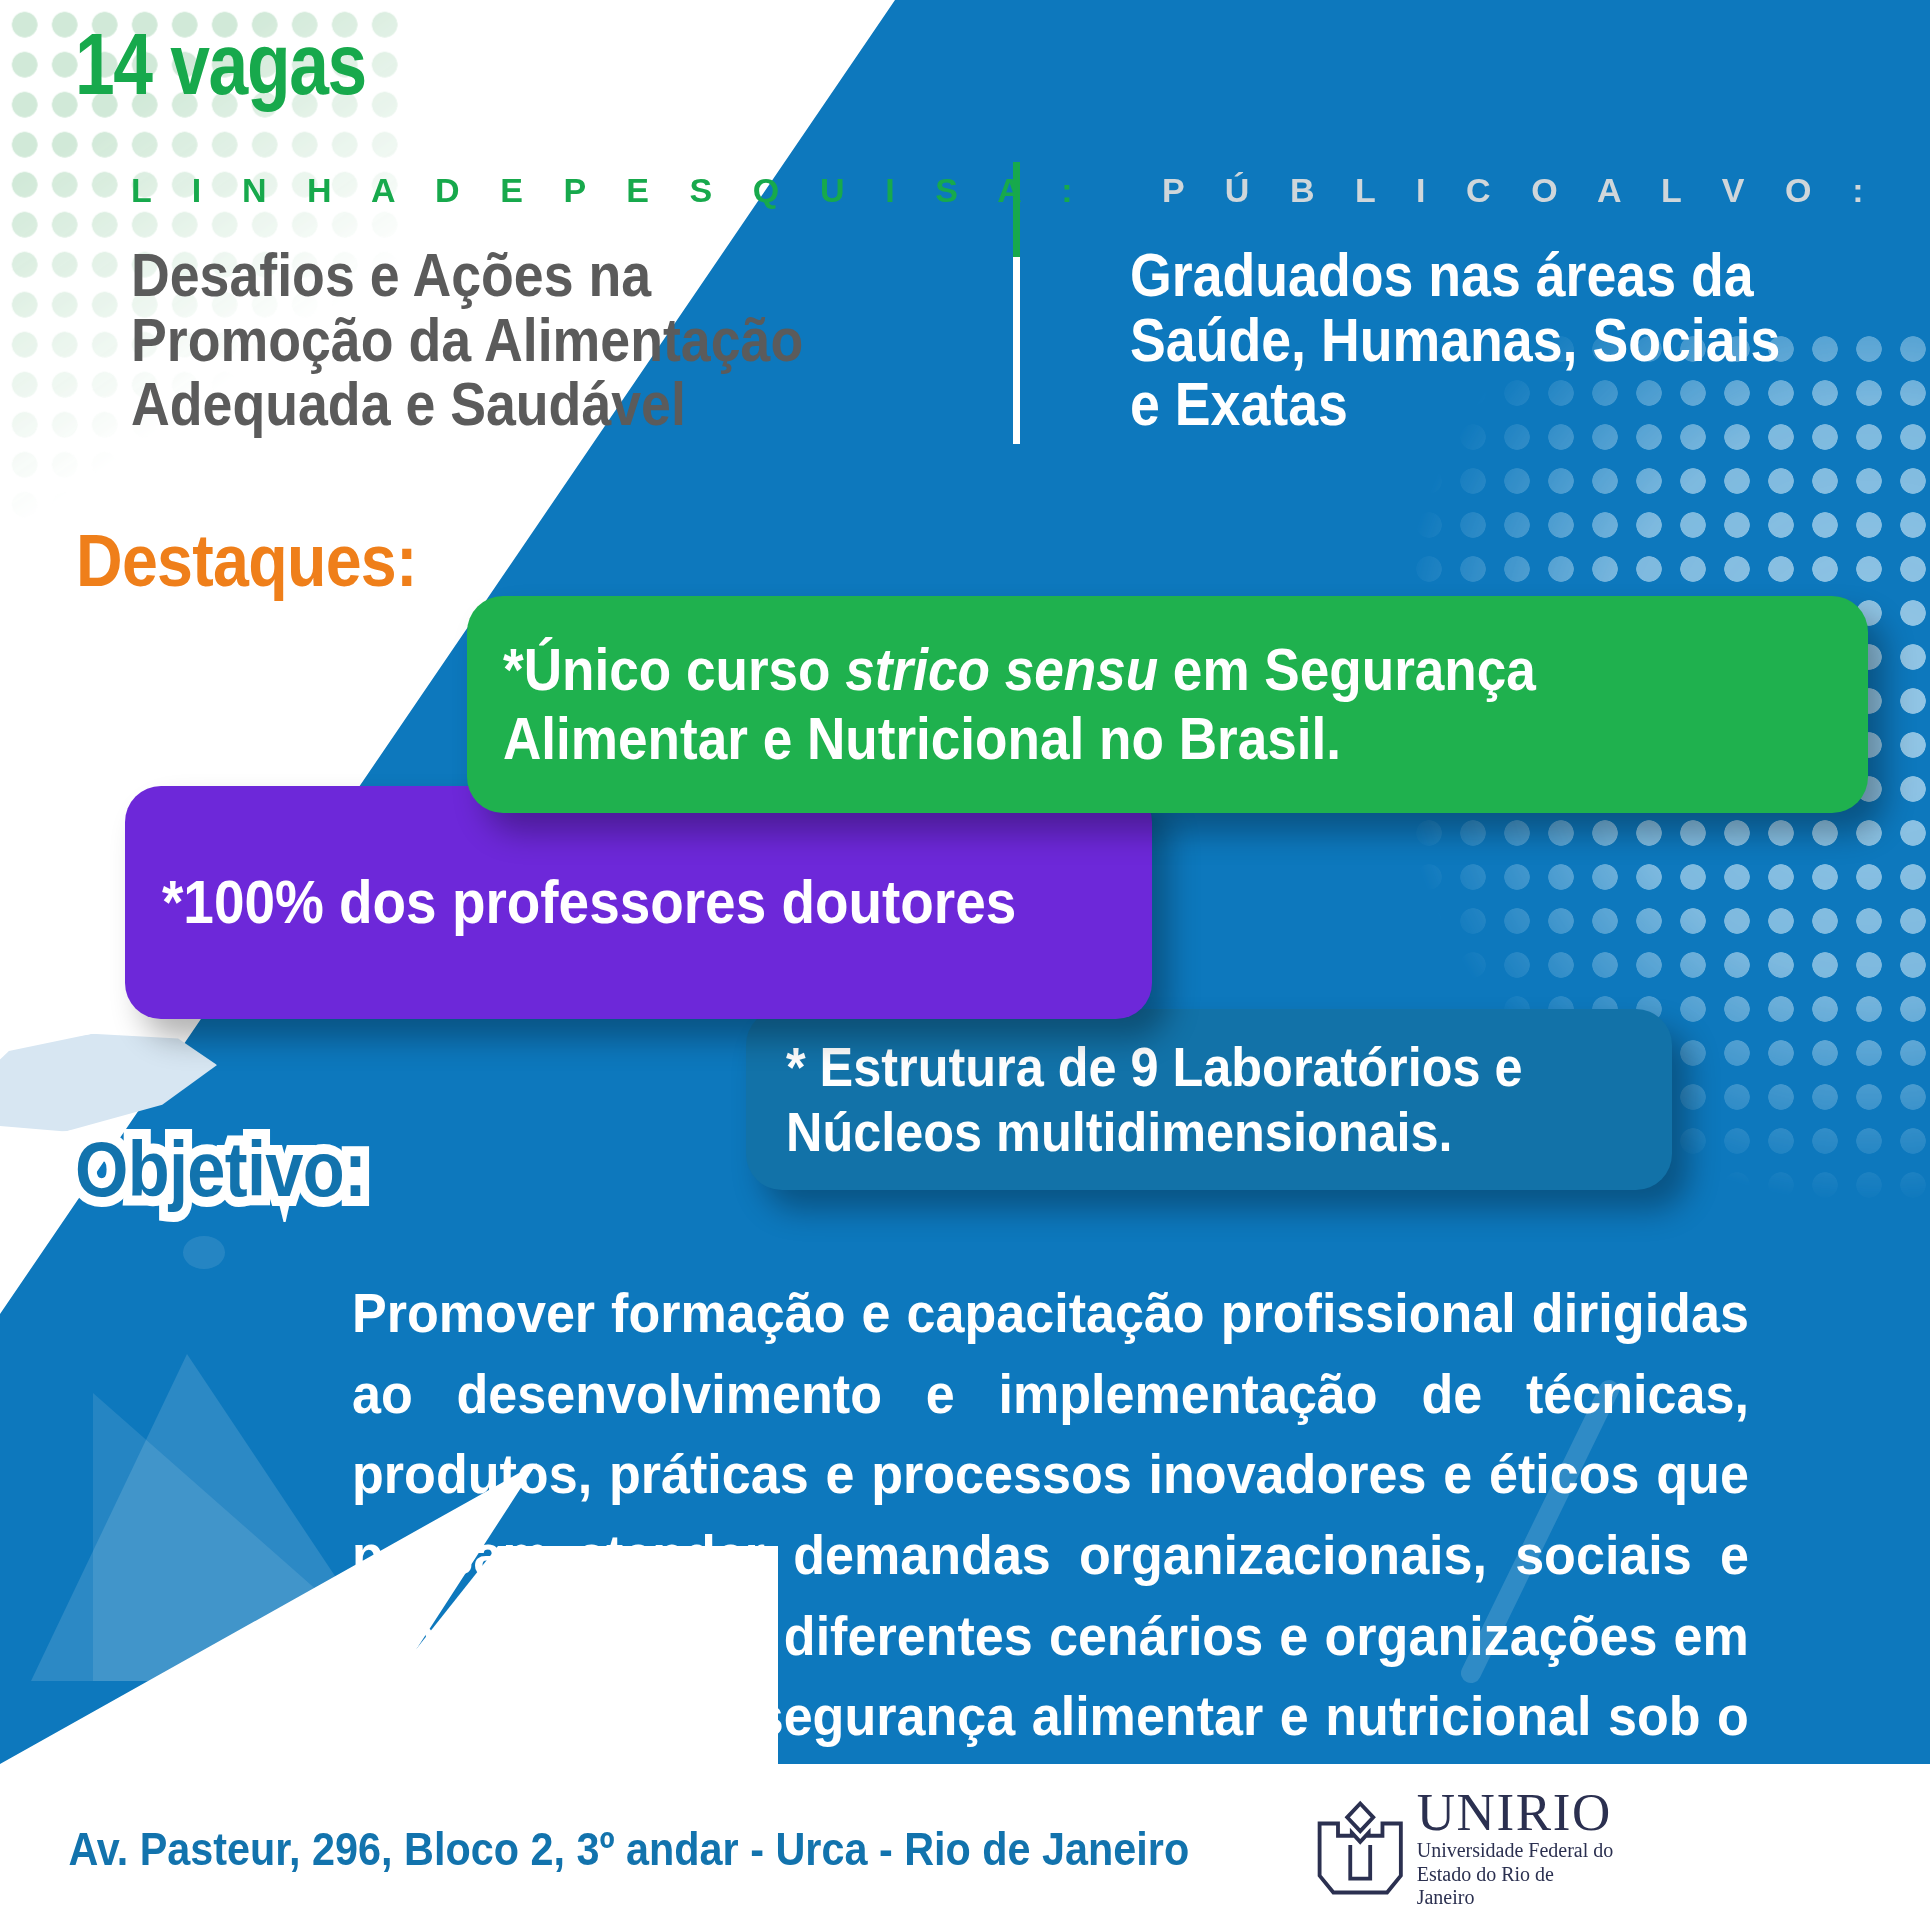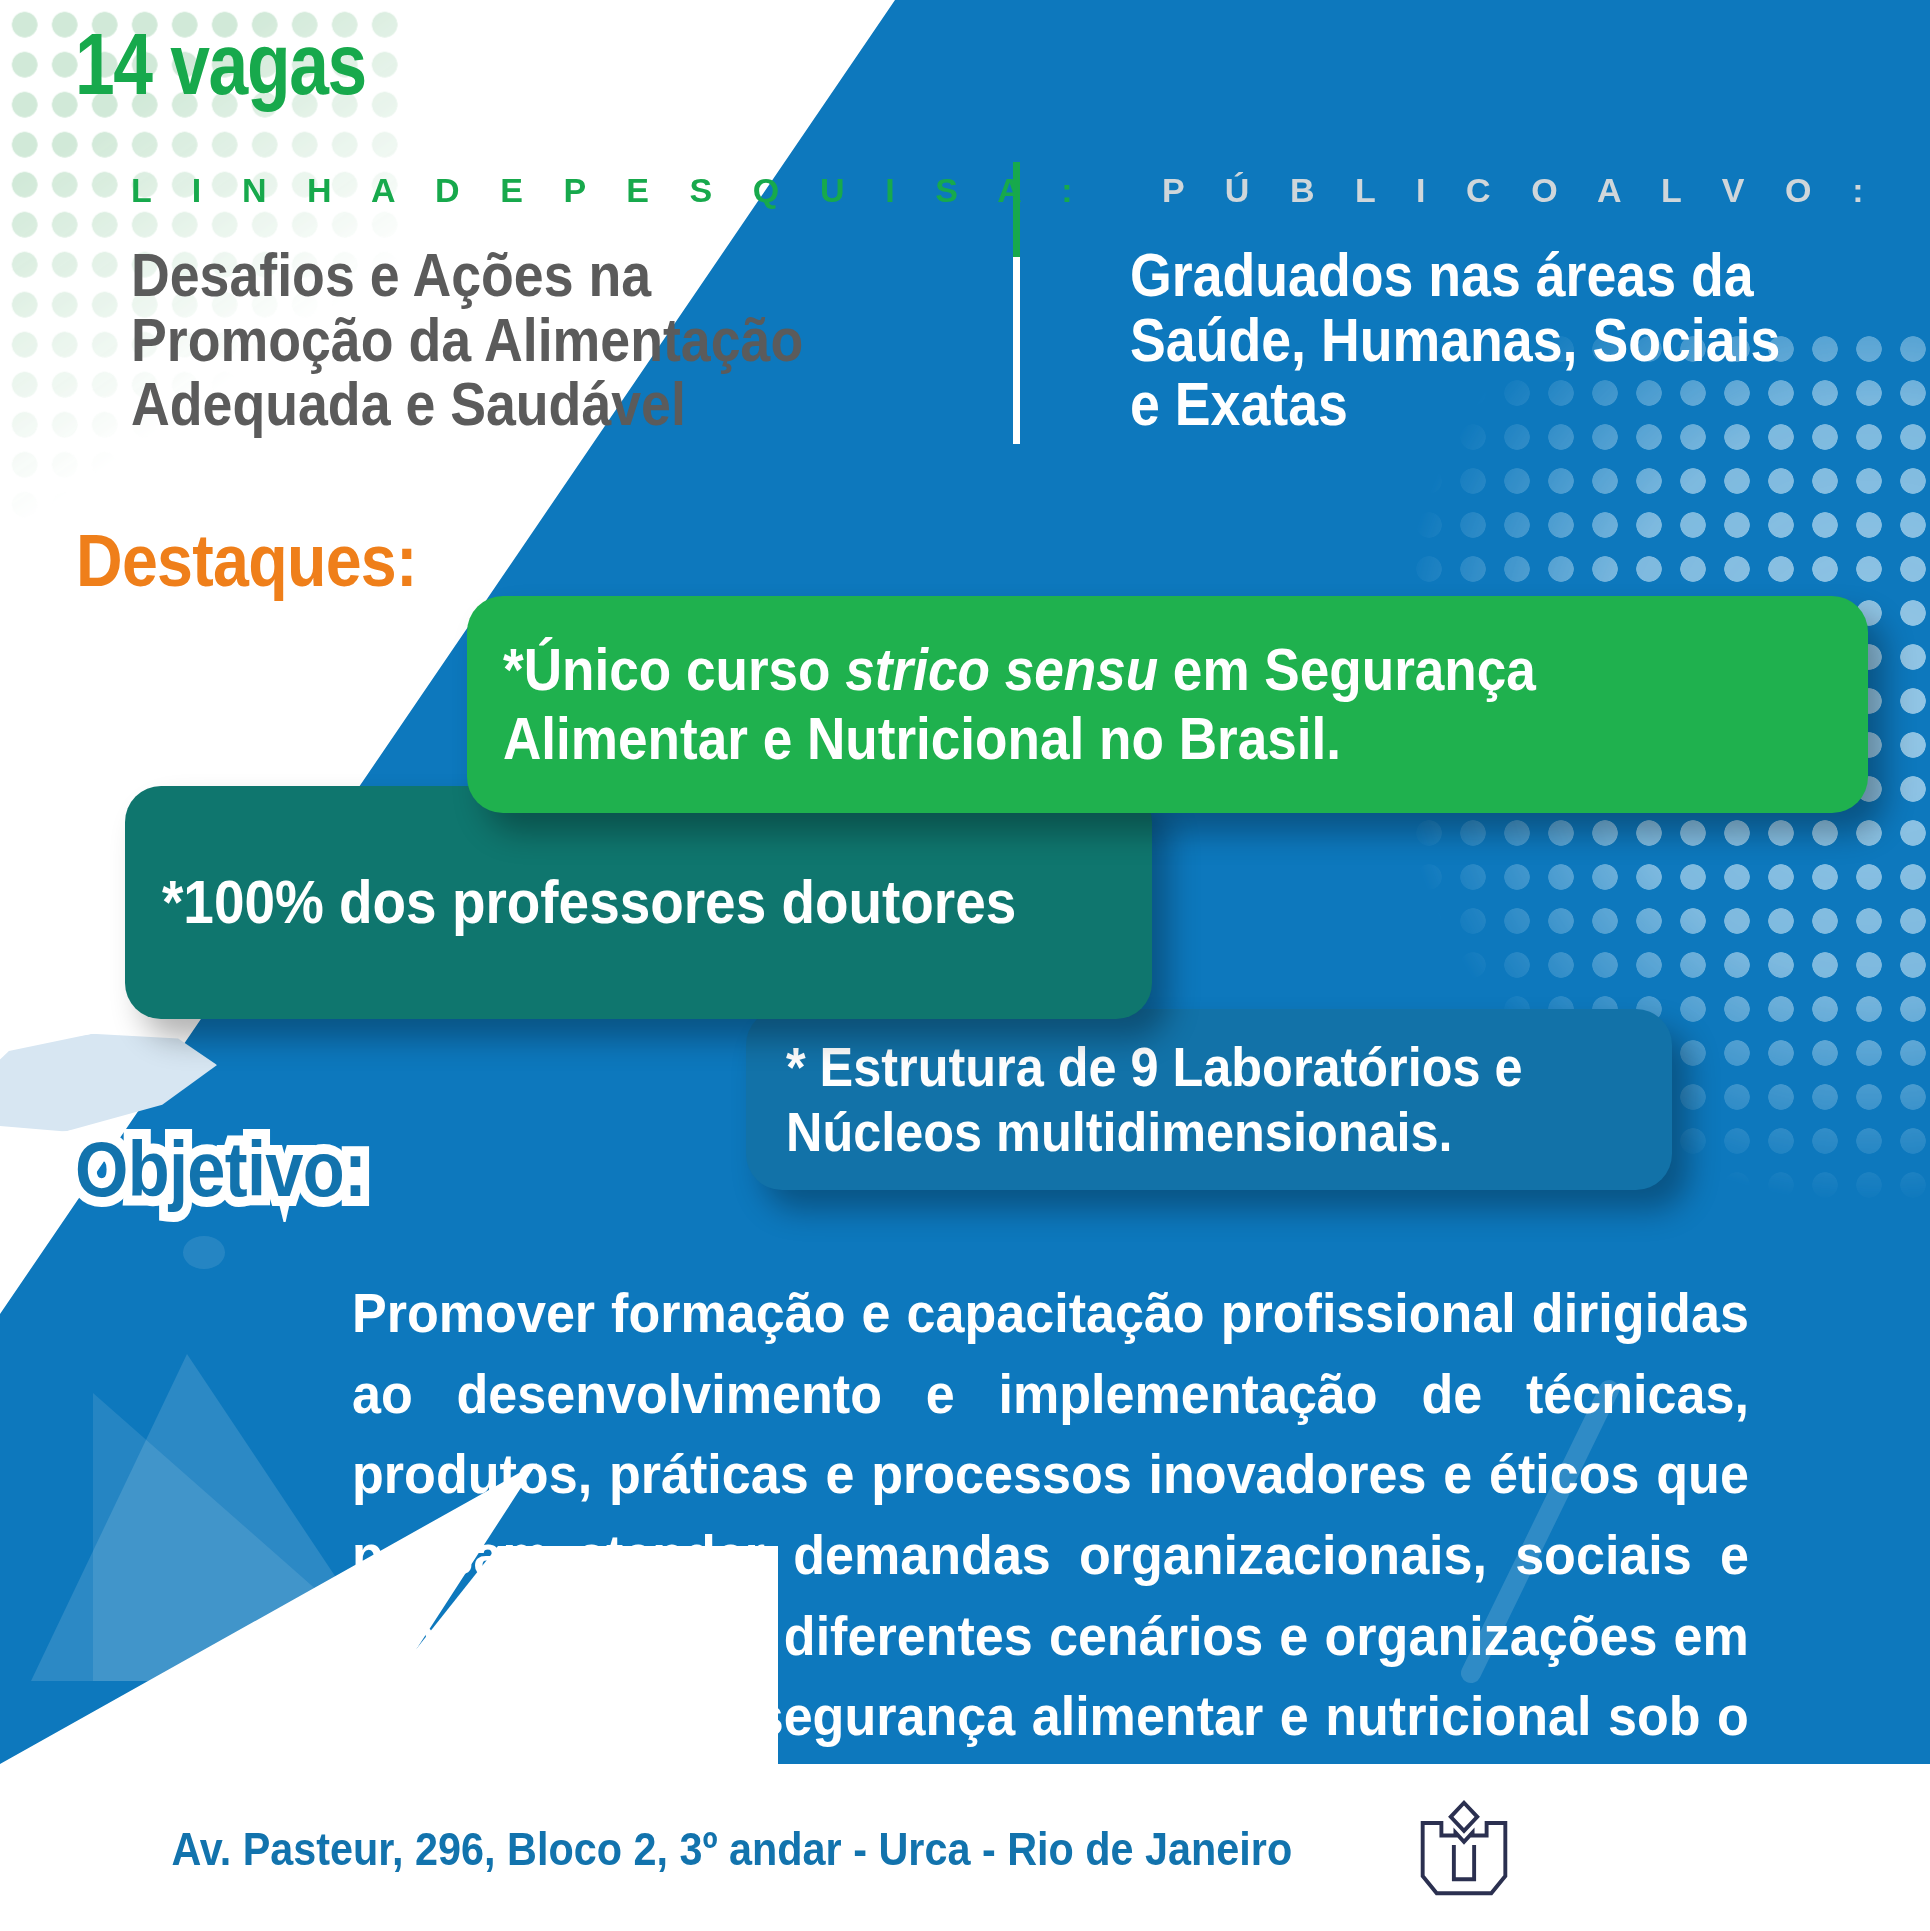--- a/index.html
+++ b/index.html
@@ -169,21 +169,21 @@
   }
   .badge span{ display:block; transform:scaleX(.90); transform-origin:left center; width:111%; }
 
   #badge-green{
     left:467px; top:596px; width:1401px; height:217px;
     background:#1fb14e; padding:0 36px; font-size:59px;
     z-index:6;
   }
   #badge-orange{
     left:125px; top:786px; width:1027px; height:233px;
-    background:#0f766e; padding:0 37px; font-size:61px;
+    background:#6d28d9; padding:0 37px; font-size:61px;
     z-index:5;
   }
   #badge-blue{
     left:746px; top:1009px; width:926px; height:181px;
     background:#1272a8; padding:0 40px; font-size:56px;
     z-index:4;
   }
   #badge-green i, #badge-orange i, #badge-blue i{ font-style:italic; }
 
   
@@ -282,17 +282,22 @@
     <div id="address">Av. Pasteur, 296, Bloco 2, 3º andar - Urca - Rio de Janeiro</div>
     <div id="logo">
       <svg id="logo-mark" viewBox="0 0 118 128">
         <g fill="none" stroke="#2b3050" stroke-width="5">
           <path d="M59 6 L76 24 L59 42 L42 24 Z"></path>
           <path d="M6 32 L30 32 L30 48 L48 48 L48 44 L59 56 L70 44 L70 48 L88 48 L88 32 L112 32
                    L112 100 L94 122 L24 122 L6 100 Z"></path>
           <path d="M46 60 L46 104 L72 104 L72 60"></path>
         </g>
       </svg>
+      <div id="logo-text">
+        <div id="logo-name">UNIRIO</div>
+        <div id="logo-sub1">Universidade Federal do</div>
+        <div id="logo-sub2">Estado do Rio de Janeiro</div>
+      </div>
     </div>
   </div>
 
 </div>
 
 
 </body></html>

